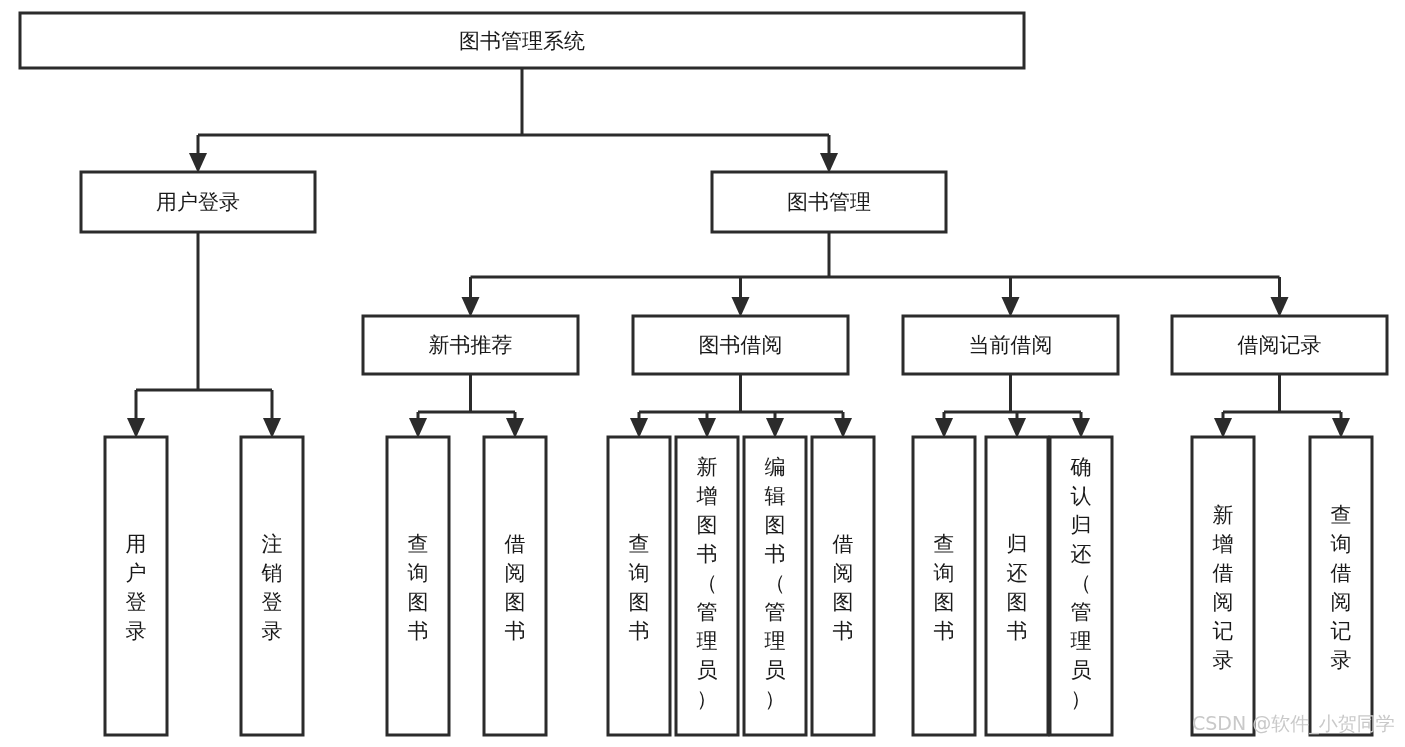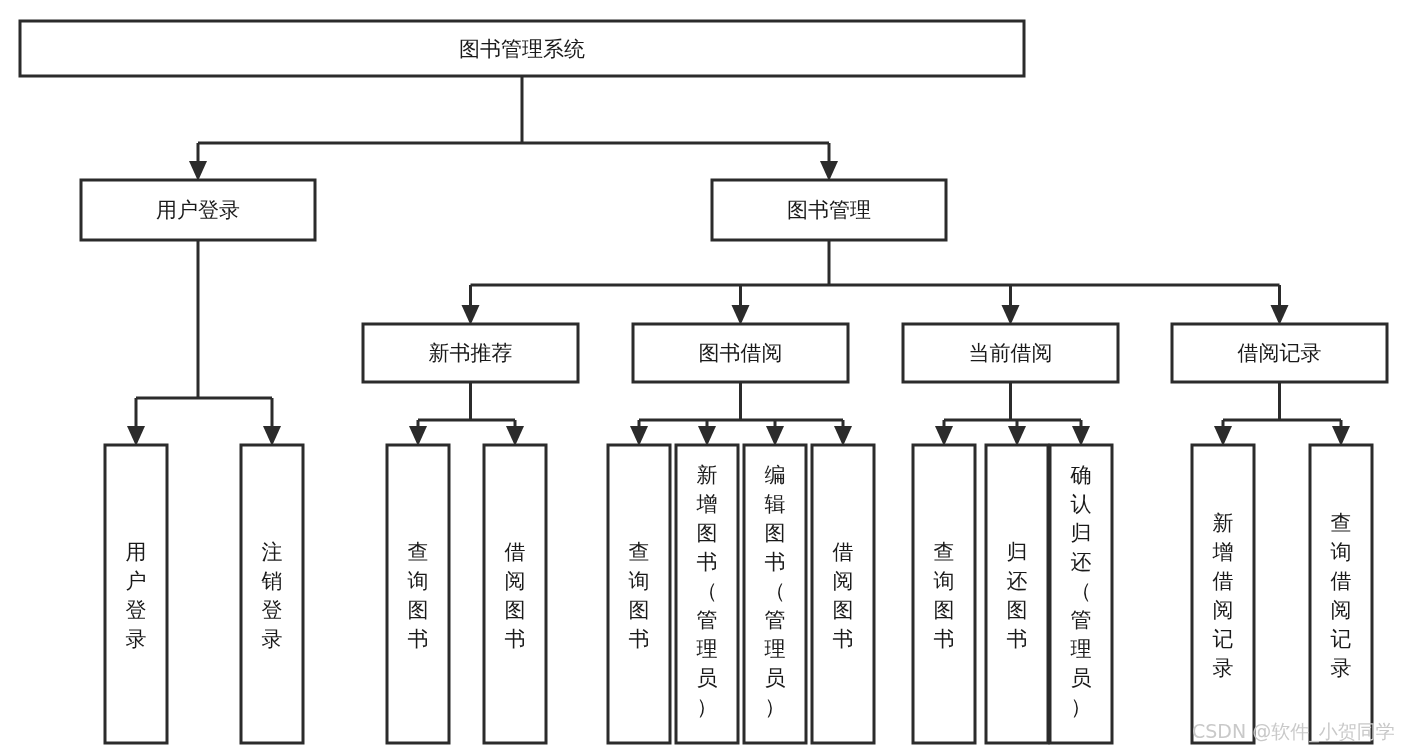--- a/index.html
+++ b/index.html
@@ -10,21 +10,21 @@
   body {
     width: 1405px;
     height: 747px;
     overflow: hidden;
     font-family: "DejaVu Sans", "Liberation Sans", sans-serif;
     position: relative;
   }
   #diagram-root {
     position: absolute;
     left: 0;
-    top: 8px;
+    top: 0;
     width: 1405px;
     height: 692px;
   }
   svg.diagram {
     display: block;
     width: 1405px;
     height: 747px;
   }
   .node-rect {
     fill: #ffffff;

